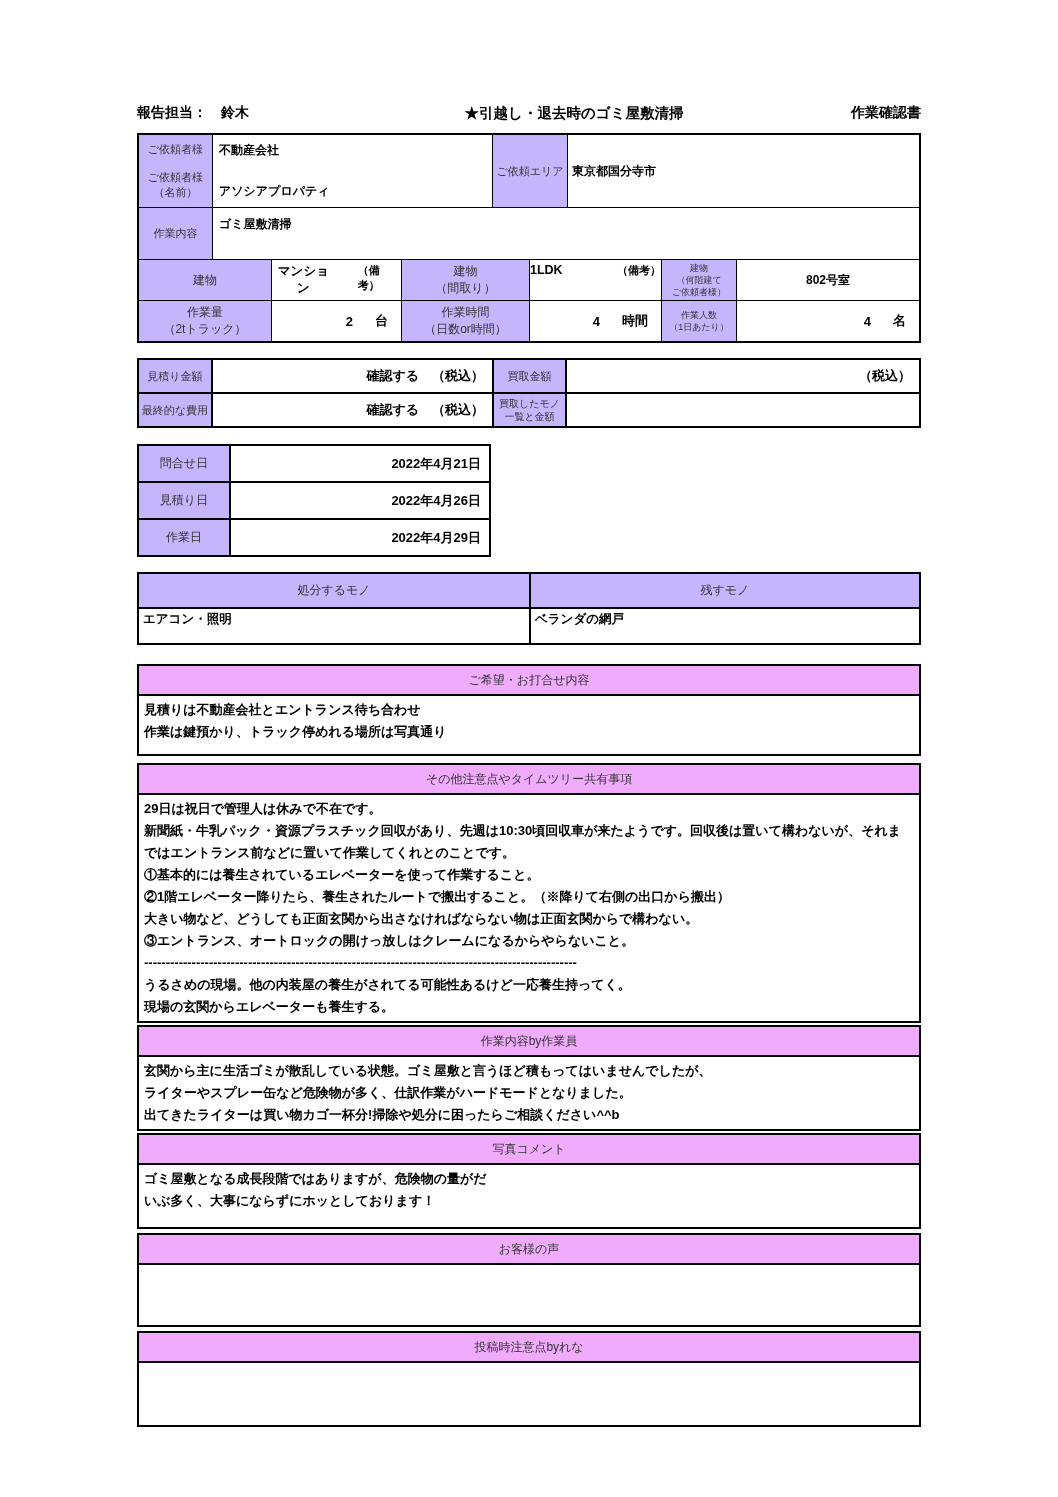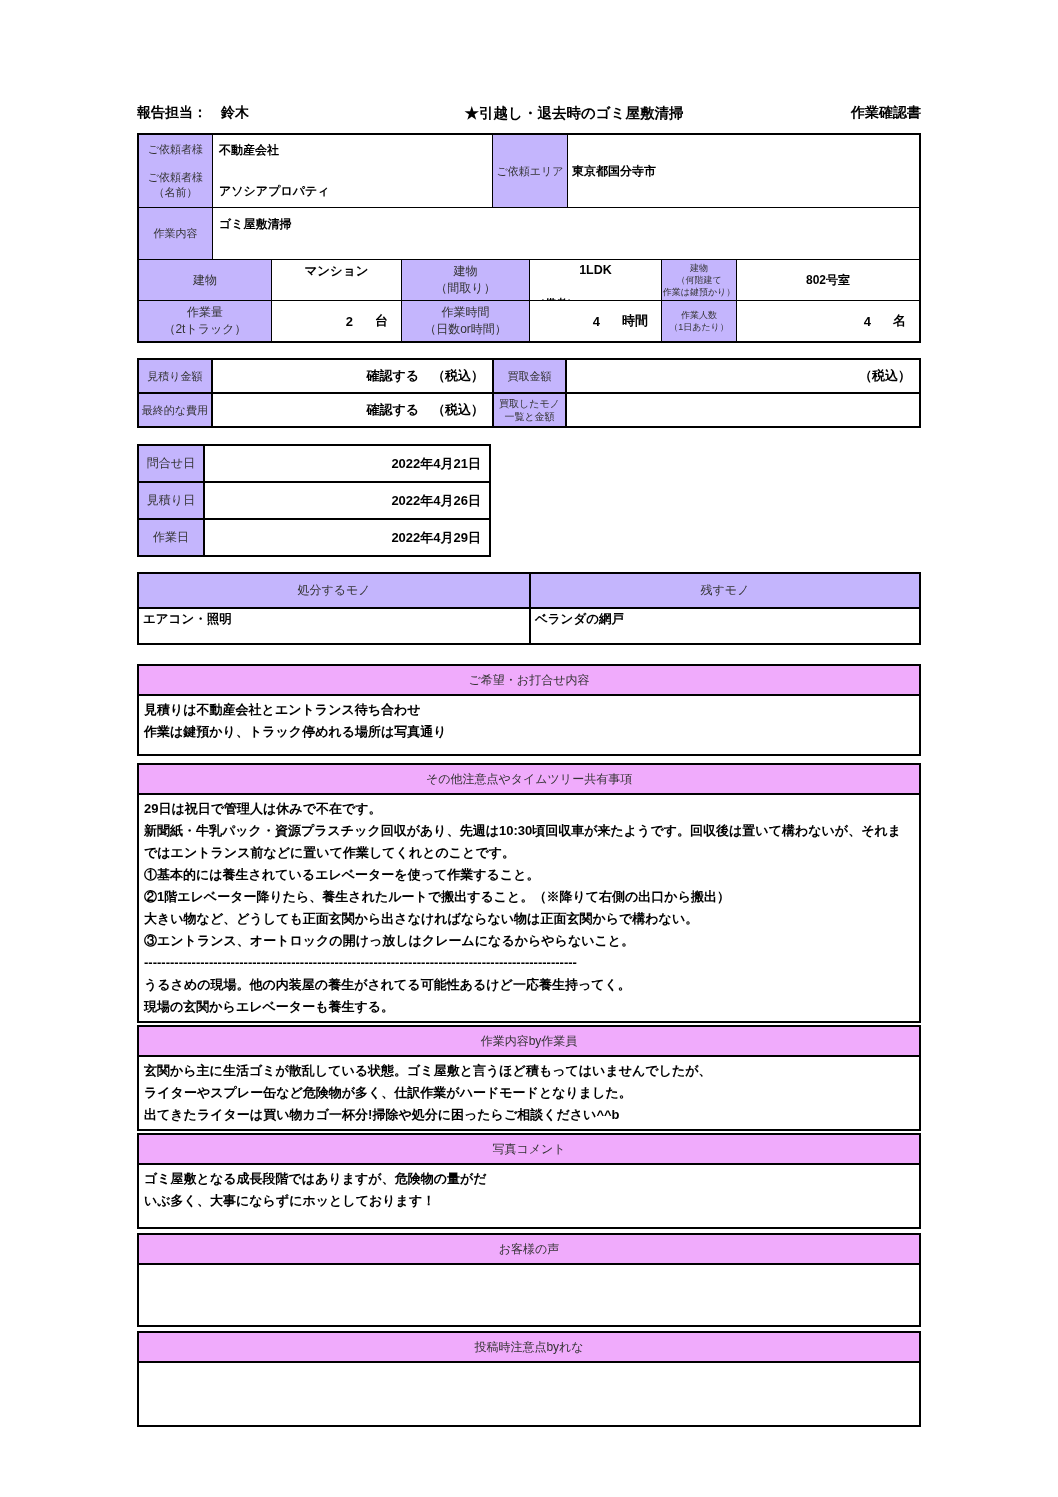--- a/index.html
+++ b/index.html
@@ -33,42 +33,42 @@
   .rowA3, .rowA4 { height:40px; }
   .w74 { width:74px; } .w280 { width:280px; } .w75 { width:75px; }
   .w133 { width:133px; } .w130 { width:130px; } .w128 { width:128px; } .w132 { width:132px; }
   .flex1 { flex:1; }
   .lbl12 { font-size:12px; }
   .lbl11 { font-size:11px; }
   .lbl9 { font-size:9px; line-height:12px; }
   .stackbetween { justify-content:space-between; padding:7px 2px; text-align:center; }
   .valstack { justify-content:space-between; padding:7px 6px; }
   .topleft { padding:8px 6px 0 6px; }
-  .notecell { display:flex; flex-direction:column; justify-content:space-between; padding:3px 0 2px 0;gap:19px; }
+  .notecell { display:flex; justify-content:space-between; padding:3px 0 2px 0;gap:19px; }
   .note-line1 { text-align:center; font-size:12.5px; }
   .note-line2 { text-align:left; padding-left:4px; font-size:11px; }
   .numunit { display:flex; align-items:center; justify-content:flex-end; gap:22px; padding-right:13px; font-size:13px; }
 
   
   .tableB { margin-top:15px; }
   .tableB .row { border-bottom:2px solid #000; height:32px; }
   .tableB .row:last-child { border-bottom:none; }
   .tableB .cell { border-right:2px solid #000; }
   .tableB .cell:last-child { border-right:none; }
   .wm74 { width:74px; } .wm281 { width:281px; } .wm73 { width:73px; }
   .rightval { display:flex; align-items:center; justify-content:flex-end; padding-right:8px; font-size:13px; }
   .small2line { font-size:10px; line-height:13px; }
 
   
   .tableC { margin-top:16px; width:354px; }
   .tableC .row { border-bottom:2px solid #000; height:35px; }
   .tableC .row:last-child { border-bottom:none; }
   .tableC .cell { border-right:2px solid #000; }
   .tableC .cell:last-child { border-right:none; }
-  .wd76 { width:66px; }
+  .wd76 { width:92px; }
 
   
   .tableD { margin-top:15px; }
   .tableD .hrow { height:33px; border-bottom:2px solid #000; }
   .tableD .crow { height:34px; }
   .tableD .cell { border-right:2px solid #000; }
   .tableD .cell:last-child { border-right:none; }
   .wdk { width:392px; }
   .itemval { padding:2px 4px; font-size:12.5px; }
 
@@ -133,21 +133,21 @@
           <span>建物</span>
           <span>（間取り）</span>
         </div>
         <div class="cell w132 notecell bold">
           <span class="note-line1">1LDK</span>
           <span class="note-line2">（備考）</span>
         </div>
         <div class="cell gray w75 cc lbl9 col" style="justify-content:center;">
           <span>建物</span>
           <span>（何階建て</span>
-          <span>作業は鍵預かり）</span>
+          <span>ご依頼者様）</span>
         </div>
         <div class="cell flex1 cc bold lbl12">
           <span>802号室</span>
         </div>
       </div>
       <div class="row rowA4">
         <div class="cell gray w133 cc lbl12 col" style="justify-content:center;">
           <span>作業量</span>
           <span>（2tトラック）</span>
         </div>

